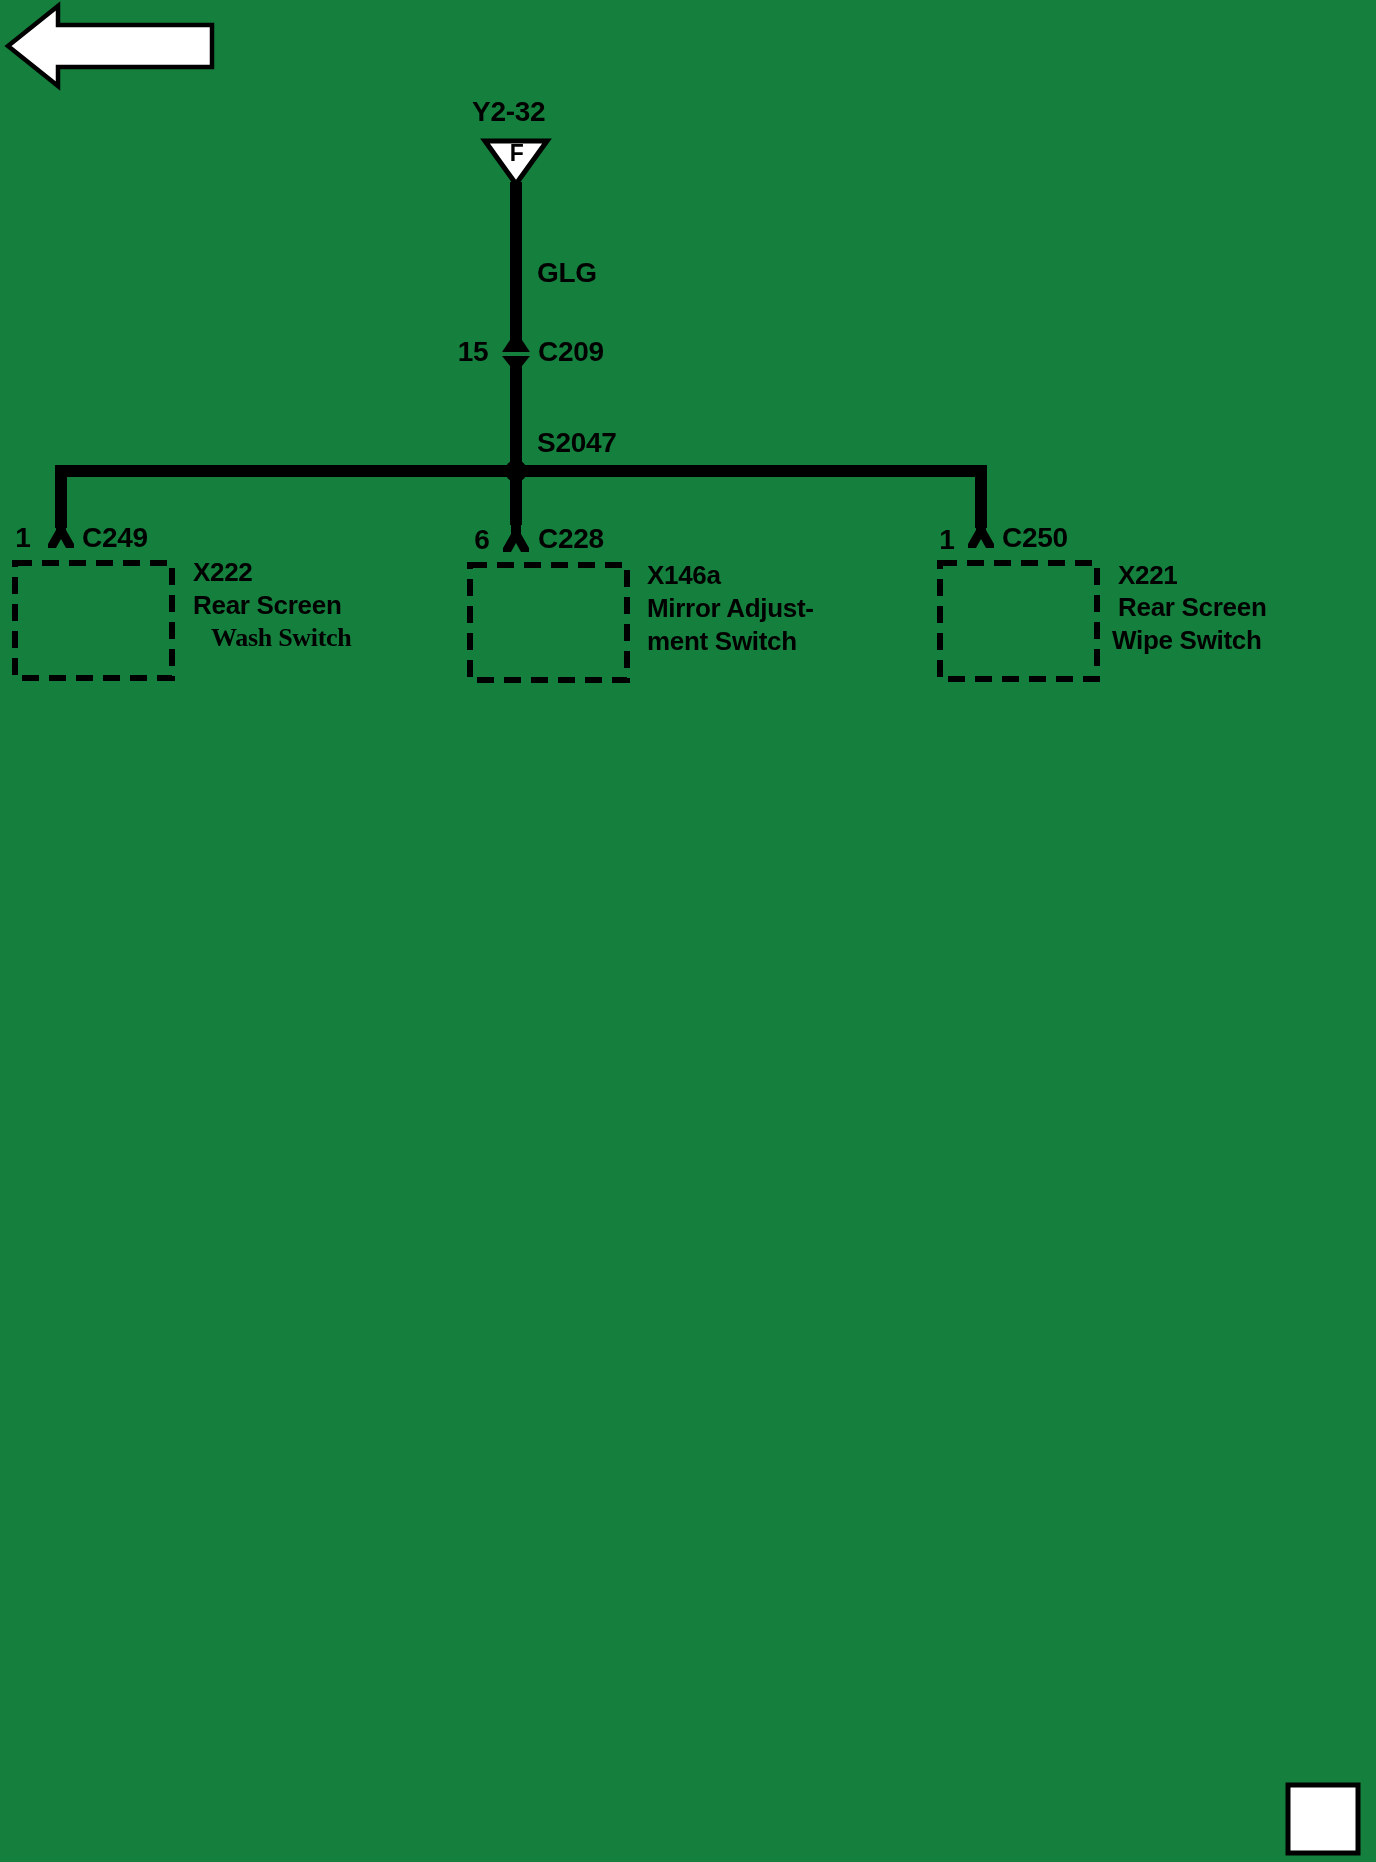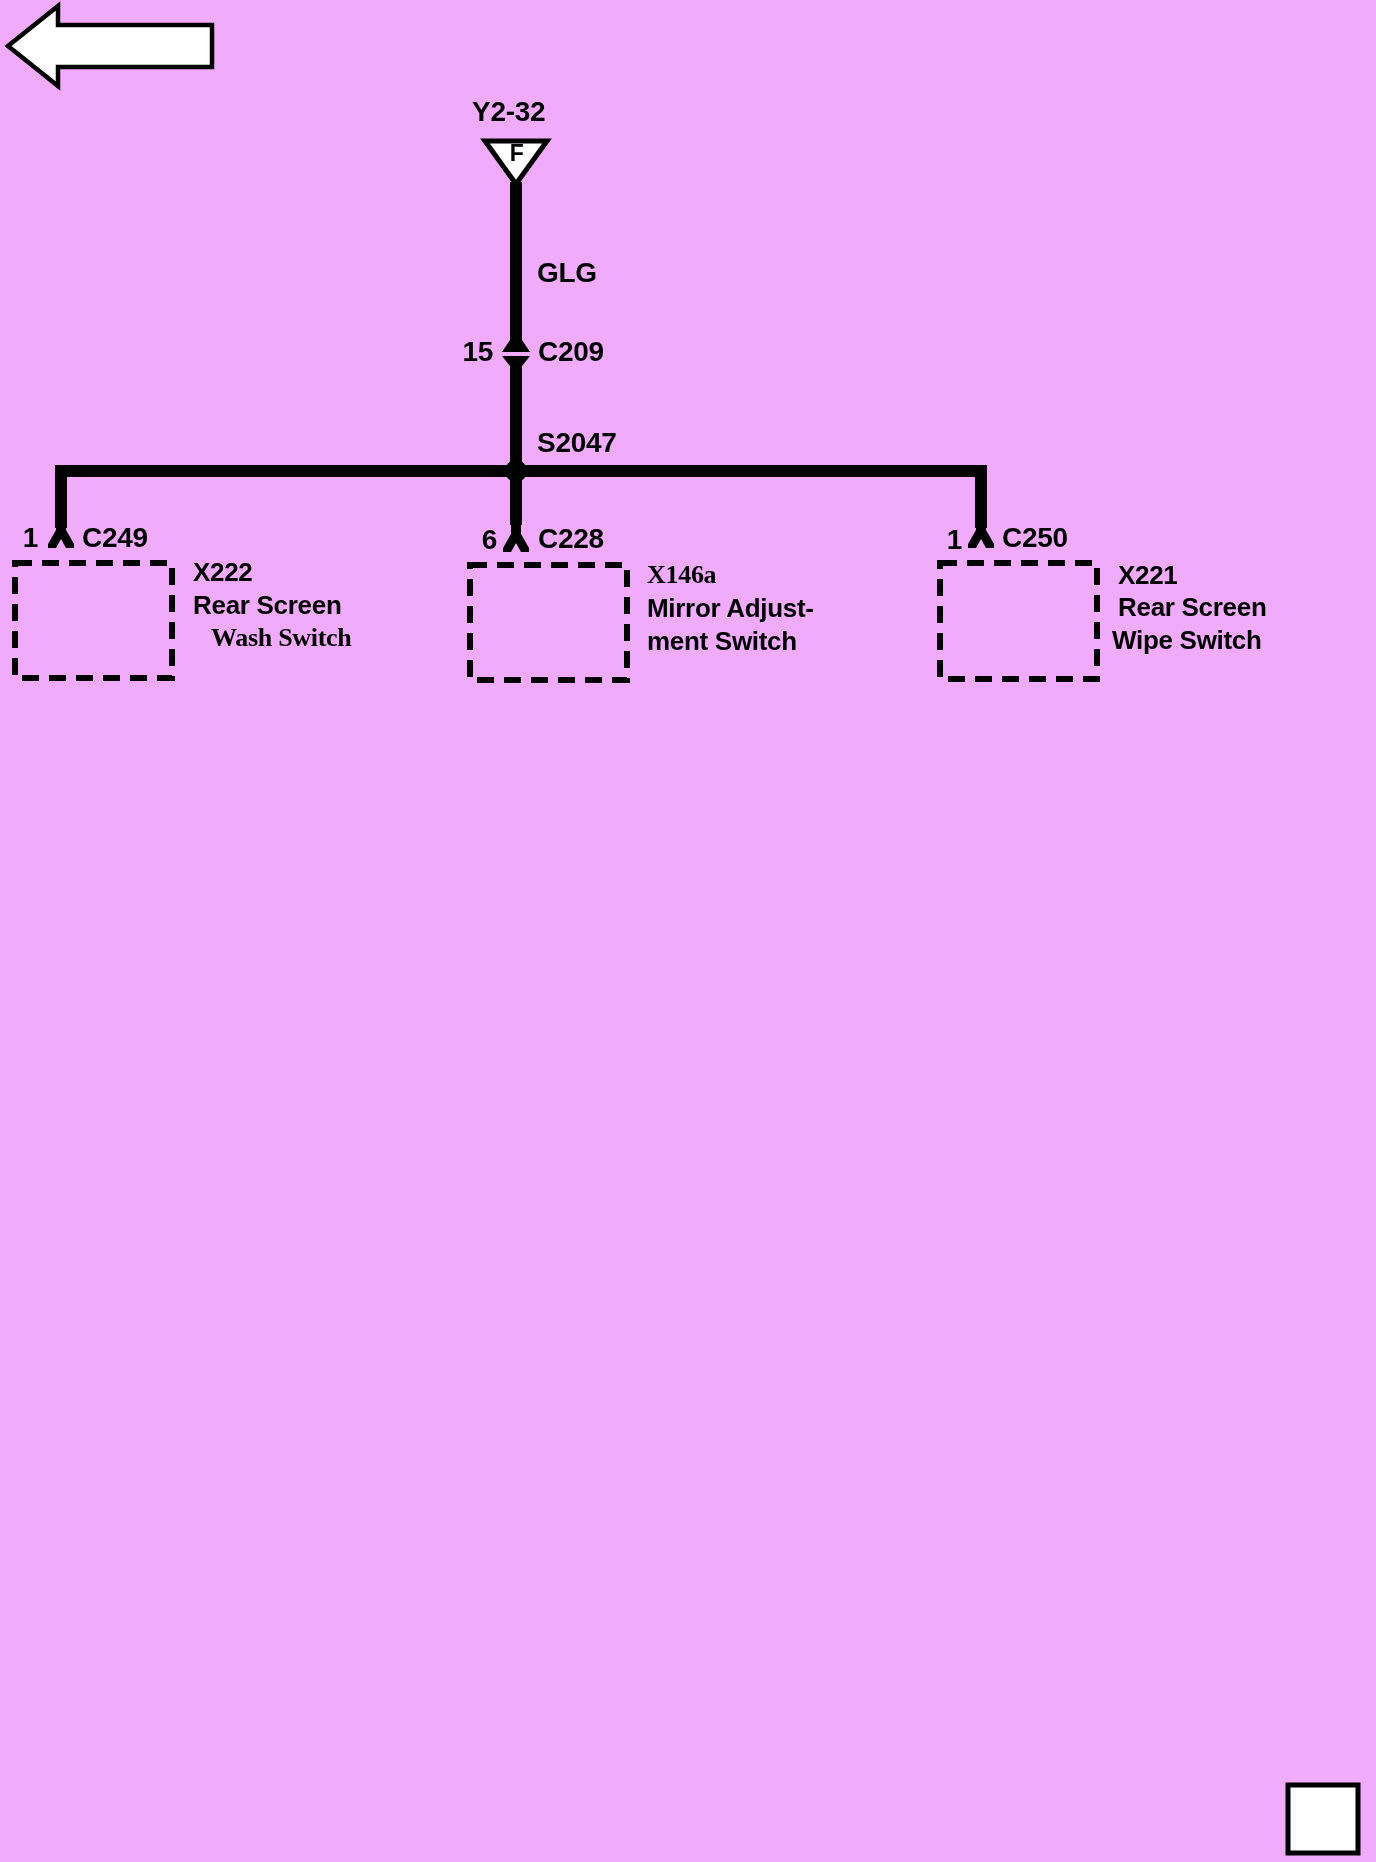--- a/index.html
+++ b/index.html
@@ -1,37 +1,37 @@
 <!DOCTYPE html>
 <html><head>
 <meta charset="utf-8">
 <style>
   html, body { margin: 0; padding: 0; background: #ffffff; }
   .page {
     position: relative;
     width: 1376px;
     height: 1862px;
-    background: #f0abfc;
+    background: #15803d;
     font-family: "Liberation Sans", sans-serif;
     color: #000;
     overflow: hidden;
   }
   svg.layer { position: absolute; left: 0; top: 0; }
   .lbl {
     position: absolute;
     font-weight: bold;
     color: #000;
     white-space: nowrap;
     letter-spacing: -0.3px;
     line-height: 1.1;
   }
   .sz28 { font-size: 28px; }
   .sz27 { font-size: 26px; }
   .szF  { font-size: 23px; }
-  .ralign { text-align: right; }
+  .ralign { text-align: center; }
 </style>
 </head>
 <body>
 
 <div class="page">
 
   <svg class="layer" width="1376" height="1862" viewBox="0 0 1376 1862">
 
     <polygon points="8,46 58,6 58,25 212,25 212,67 58,67 58,86" fill="#ffffff" stroke="#000000" stroke-width="4.5" stroke-linejoin="miter"></polygon>
 
@@ -75,21 +75,21 @@
   <div class="lbl sz28" style="left:537px; top:428px;">S2047</div>
 
   <div class="lbl sz28 ralign" style="left:8px; top:523px; width:30px;">1</div>
   <div class="lbl sz28" style="left:82px; top:523px;">C249</div>
   <div class="lbl sz27" style="left:193px; top:558px;">X222</div>
   <div class="lbl sz27" style="left:193px; top:591px;">Rear Screen</div>
   <div class="lbl sz27" style="left:211px; top:624px;font-family:Liberation Serif, serif;">Wash Switch</div>
 
   <div class="lbl sz28 ralign" style="left:467px; top:525px; width:30px;">6</div>
   <div class="lbl sz28" style="left:538px; top:524px;">C228</div>
-  <div class="lbl sz27" style="left:647px; top:561px;font-family:Liberation Serif, serif;">X146a</div>
+  <div class="lbl sz27" style="left:647px; top:561px;">X146a</div>
   <div class="lbl sz27" style="left:647px; top:594px;">Mirror Adjust-</div>
   <div class="lbl sz27" style="left:647px; top:627px;text-align:right;">ment Switch</div>
 
   <div class="lbl sz28 ralign" style="left:932px; top:525px; width:30px;">1</div>
   <div class="lbl sz28" style="left:1002px; top:523px;text-align:right;">C250</div>
   <div class="lbl sz27" style="left:1118px; top:561px;">X221</div>
   <div class="lbl sz27" style="left:1118px; top:593px;">Rear Screen</div>
   <div class="lbl sz27" style="left:1112px; top:626px;">Wipe Switch</div>
 
 </div>

